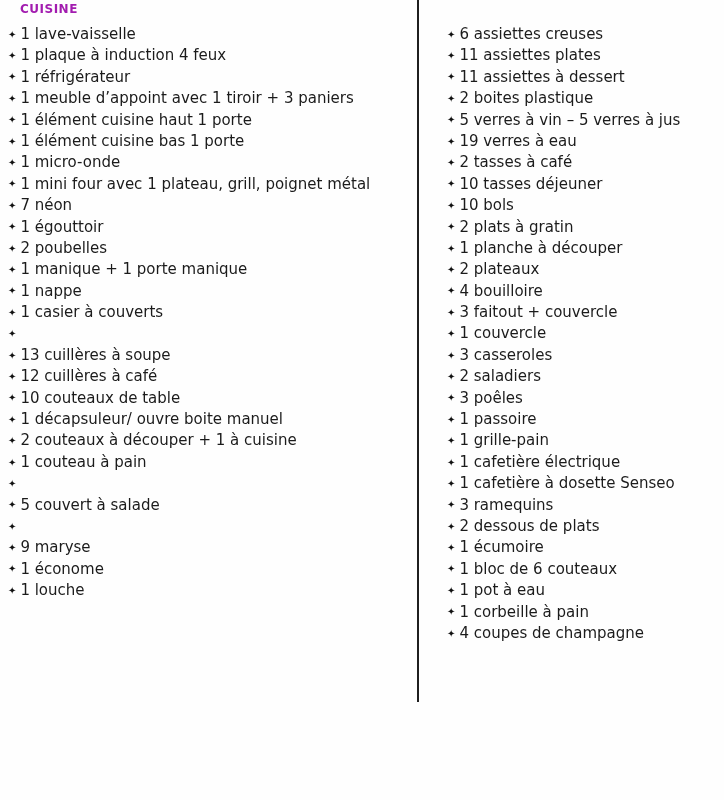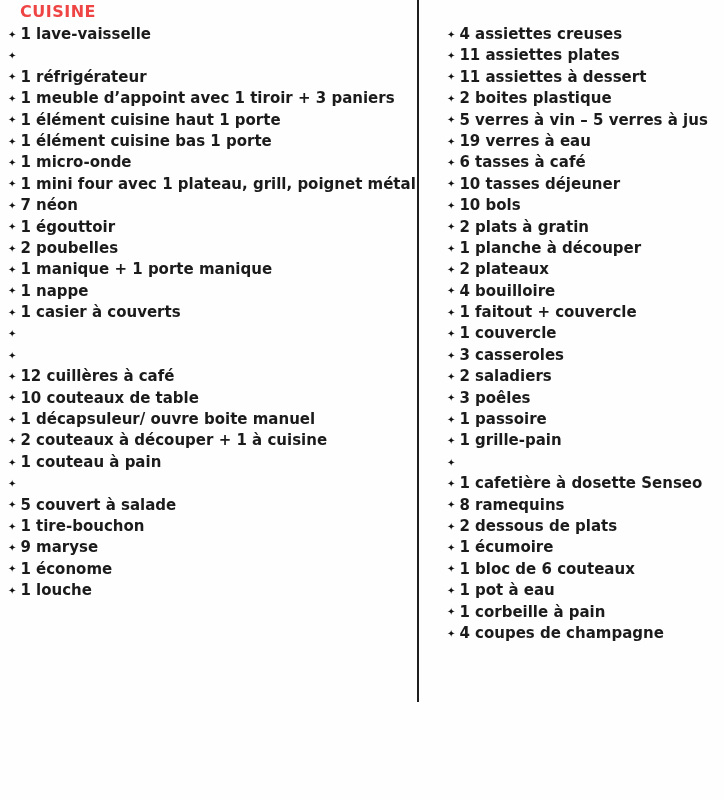--- a/index.html
+++ b/index.html
@@ -17,23 +17,23 @@
   }
   .page {
     position: absolute;
     inset: 0;
     background: #fefefe;
   }
   .doc-title {
     position: absolute;
     left: 20px;
     top: 2px;
-    font-size: 16px;
+    font-size: 12px;
     font-weight: bold;
-    color: #ef4444;
+    color: #a21caf;
     letter-spacing: 0.5px;
   }
   .column {
     position: absolute;
     top: 24px;
   }
   .column.left  { left: 8px;   width: 400px; }
   .column.right { left: 447px; width: 272px; }
   .item {
     height: 21.4px;
@@ -45,21 +45,20 @@
   }
   .bullet {
     font-size: 10px;
     margin-right: 4px;
     color: #111111;
     flex: 0 0 auto;
     line-height: 1;
   }
   .item-text {
     flex: 0 0 auto;
-    font-weight: bold;
   }
   .divider {
     position: absolute;
     left: 417px;
     top: 0;
     width: 2px;
     height: 702px;
     background: #1f1f1f;
   }
 </style>
@@ -70,20 +69,21 @@
 
   <div class="doc-title">CUISINE</div>
 
   <div class="column left">
       <div class="item">
         <span class="bullet">✦</span>
         <span class="item-text">1 lave-vaisselle</span>
       </div>
       <div class="item">
         <span class="bullet">✦</span>
+        <span class="item-text">1 plaque à induction 4 feux</span>
       </div>
       <div class="item">
         <span class="bullet">✦</span>
         <span class="item-text">1 réfrigérateur</span>
       </div>
       <div class="item">
         <span class="bullet">✦</span>
         <span class="item-text">1 meuble d’appoint avec 1 tiroir + 3 paniers</span>
       </div>
       <div class="item">
@@ -124,20 +124,21 @@
       </div>
       <div class="item">
         <span class="bullet">✦</span>
         <span class="item-text">1 casier à couverts</span>
       </div>
       <div class="item">
         <span class="bullet">✦</span>
       </div>
       <div class="item">
         <span class="bullet">✦</span>
+        <span class="item-text">13 cuillères à soupe</span>
       </div>
       <div class="item">
         <span class="bullet">✦</span>
         <span class="item-text">12 cuillères à café</span>
       </div>
       <div class="item">
         <span class="bullet">✦</span>
         <span class="item-text">10 couteaux de table</span>
       </div>
       <div class="item">
@@ -154,42 +155,41 @@
       </div>
       <div class="item">
         <span class="bullet">✦</span>
       </div>
       <div class="item">
         <span class="bullet">✦</span>
         <span class="item-text">5 couvert à salade</span>
       </div>
       <div class="item">
         <span class="bullet">✦</span>
-        <span class="item-text">1 tire-bouchon</span>
       </div>
       <div class="item">
         <span class="bullet">✦</span>
         <span class="item-text">9 maryse</span>
       </div>
       <div class="item">
         <span class="bullet">✦</span>
         <span class="item-text">1 économe</span>
       </div>
       <div class="item">
         <span class="bullet">✦</span>
         <span class="item-text">1 louche</span>
       </div>
     </div>
 
   <div class="divider"></div>
 
   <div class="column right">
       <div class="item">
         <span class="bullet">✦</span>
-        <span class="item-text">4 assiettes creuses</span>
+        <span class="item-text">6 assiettes creuses</span>
       </div>
       <div class="item">
         <span class="bullet">✦</span>
         <span class="item-text">11 assiettes plates</span>
       </div>
       <div class="item">
         <span class="bullet">✦</span>
         <span class="item-text">11 assiettes à dessert</span>
       </div>
       <div class="item">
@@ -199,21 +199,21 @@
       <div class="item">
         <span class="bullet">✦</span>
         <span class="item-text">5 verres à vin – 5 verres à jus</span>
       </div>
       <div class="item">
         <span class="bullet">✦</span>
         <span class="item-text">19 verres à eau</span>
       </div>
       <div class="item">
         <span class="bullet">✦</span>
-        <span class="item-text">6 tasses à café</span>
+        <span class="item-text">2 tasses à café</span>
       </div>
       <div class="item">
         <span class="bullet">✦</span>
         <span class="item-text">10 tasses déjeuner</span>
       </div>
       <div class="item">
         <span class="bullet">✦</span>
         <span class="item-text">10 bols</span>
       </div>
       <div class="item">
@@ -227,21 +227,21 @@
       <div class="item">
         <span class="bullet">✦</span>
         <span class="item-text">2 plateaux</span>
       </div>
       <div class="item">
         <span class="bullet">✦</span>
         <span class="item-text">4 bouilloire</span>
       </div>
       <div class="item">
         <span class="bullet">✦</span>
-        <span class="item-text">1 faitout + couvercle</span>
+        <span class="item-text">3 faitout + couvercle</span>
       </div>
       <div class="item">
         <span class="bullet">✦</span>
         <span class="item-text">1 couvercle</span>
       </div>
       <div class="item">
         <span class="bullet">✦</span>
         <span class="item-text">3 casseroles</span>
       </div>
       <div class="item">
@@ -255,28 +255,29 @@
       <div class="item">
         <span class="bullet">✦</span>
         <span class="item-text">1 passoire</span>
       </div>
       <div class="item">
         <span class="bullet">✦</span>
         <span class="item-text">1 grille-pain</span>
       </div>
       <div class="item">
         <span class="bullet">✦</span>
+        <span class="item-text">1 cafetière électrique</span>
       </div>
       <div class="item">
         <span class="bullet">✦</span>
         <span class="item-text">1 cafetière à dosette Senseo</span>
       </div>
       <div class="item">
         <span class="bullet">✦</span>
-        <span class="item-text">8 ramequins</span>
+        <span class="item-text">3 ramequins</span>
       </div>
       <div class="item">
         <span class="bullet">✦</span>
         <span class="item-text">2 dessous de plats</span>
       </div>
       <div class="item">
         <span class="bullet">✦</span>
         <span class="item-text">1 écumoire</span>
       </div>
       <div class="item">

